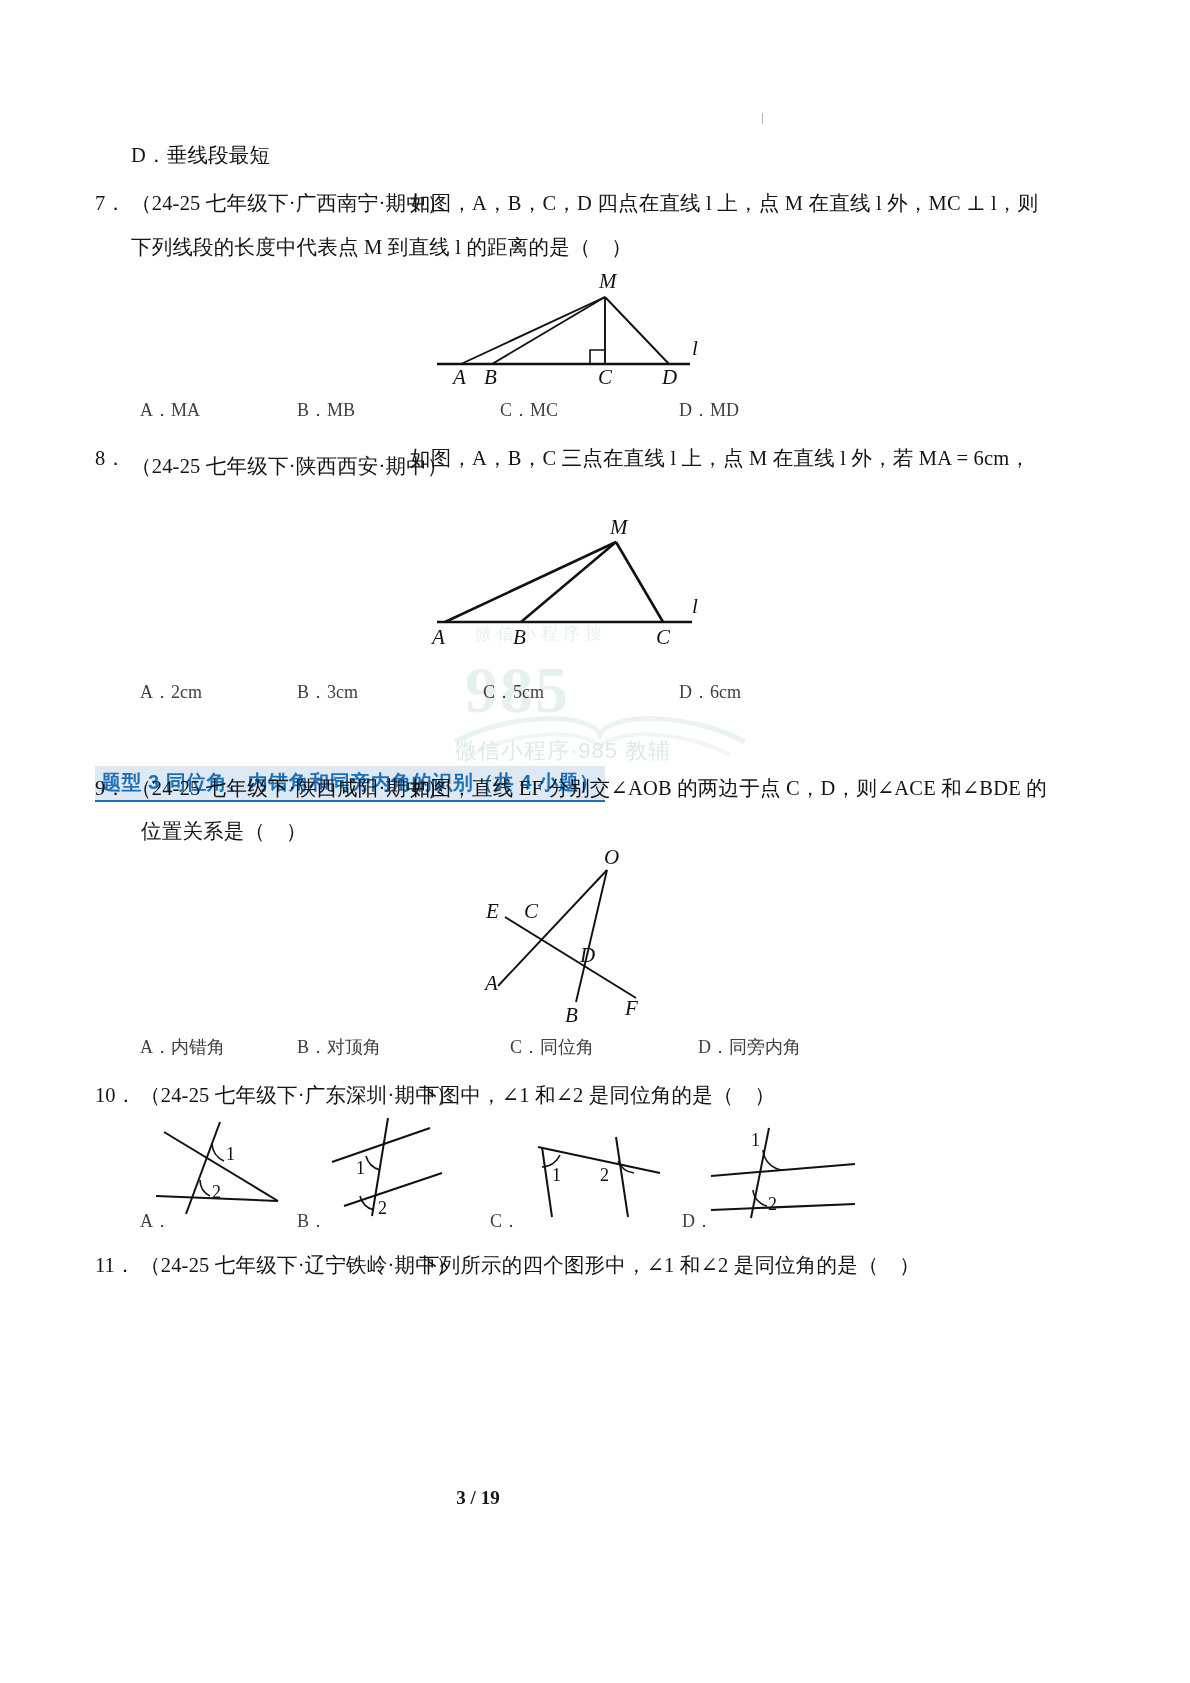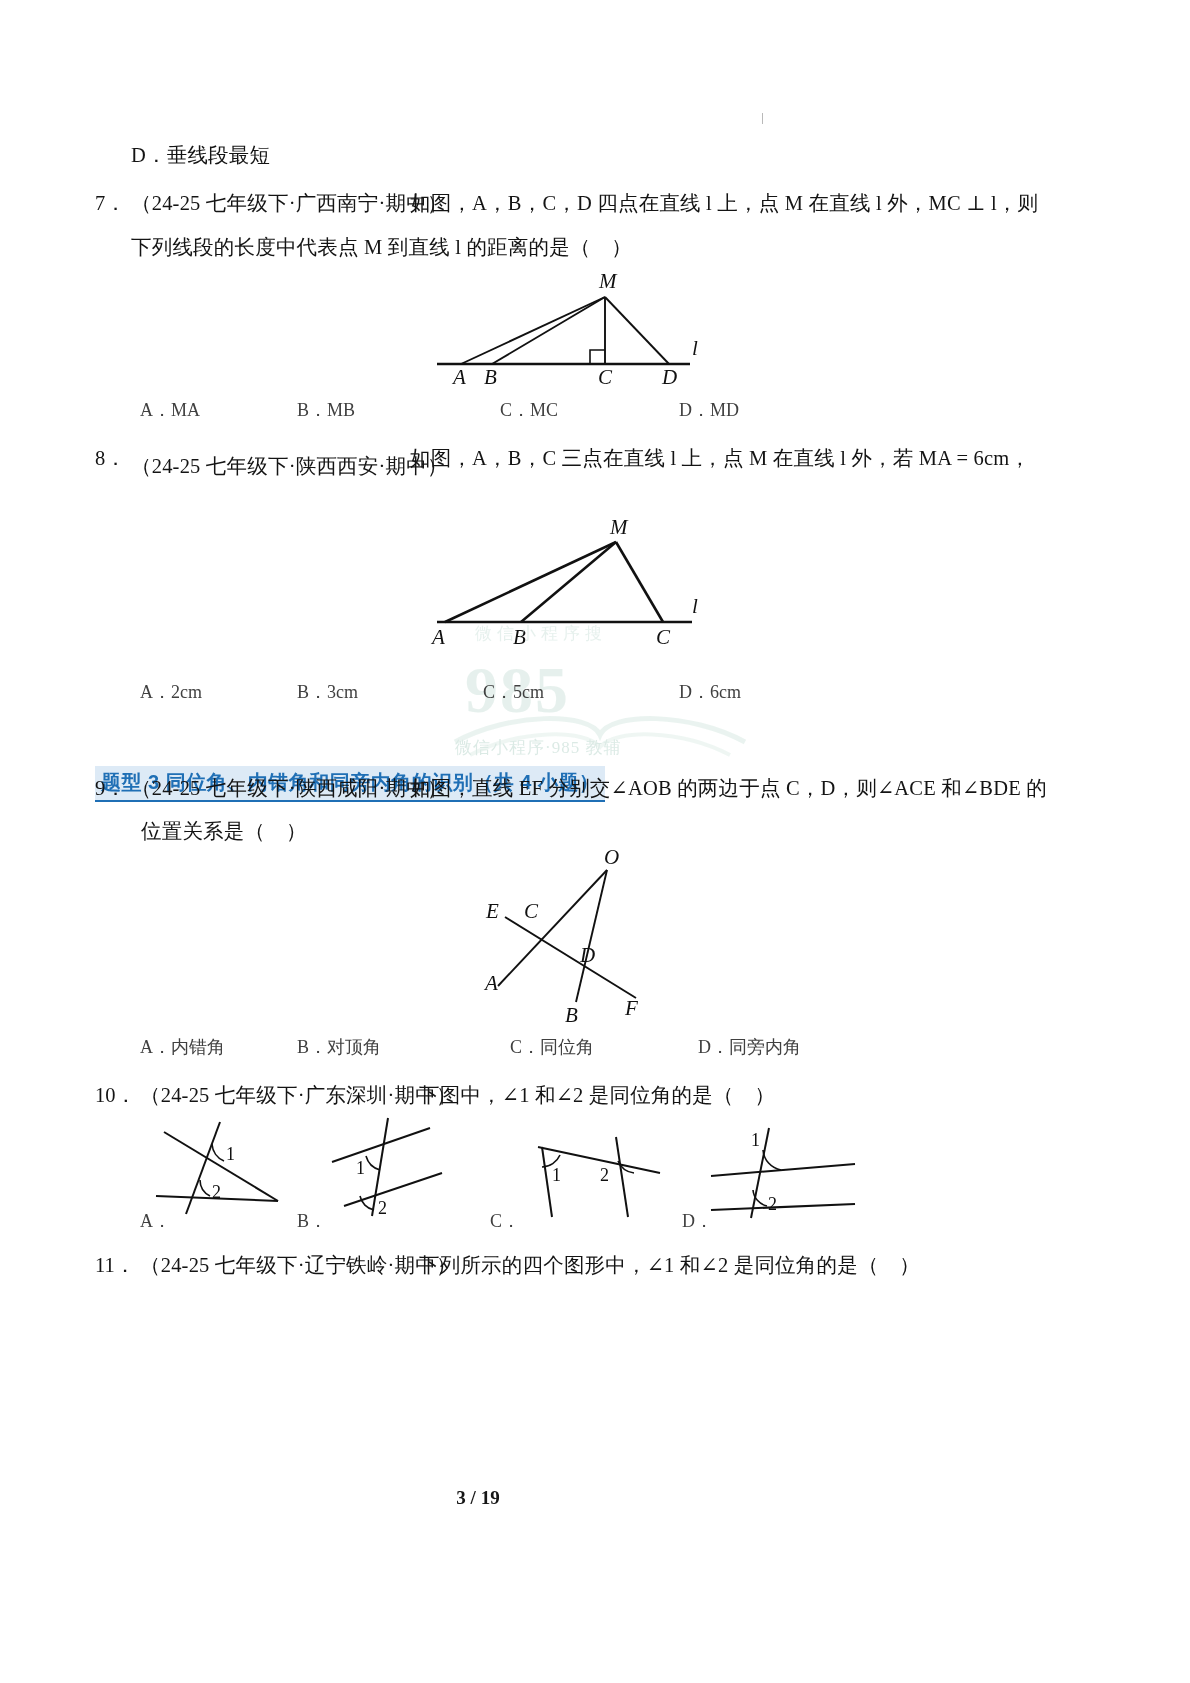--- a/index.html
+++ b/index.html
@@ -104,22 +104,22 @@
     top: 10px;
     font-family: "Liberation Sans", sans-serif;
     font-size: 17px;
     color: #cfe3dc;
     letter-spacing: 5px;
   }
   .wm-bot {
     position: absolute;
     left: 0px;
     top: 124px;
-    font-family: Liberation Serif, serif;
-    font-size: 17px;
+    font-family: Liberation Sans, sans-serif;
+    font-size: 22px;
     color: #b9d6cc;
     letter-spacing: 1px;
     white-space: nowrap;
   }
   .wm-arc {
     position: absolute;
     left: -5px;
     top: 95px;
   }
 

